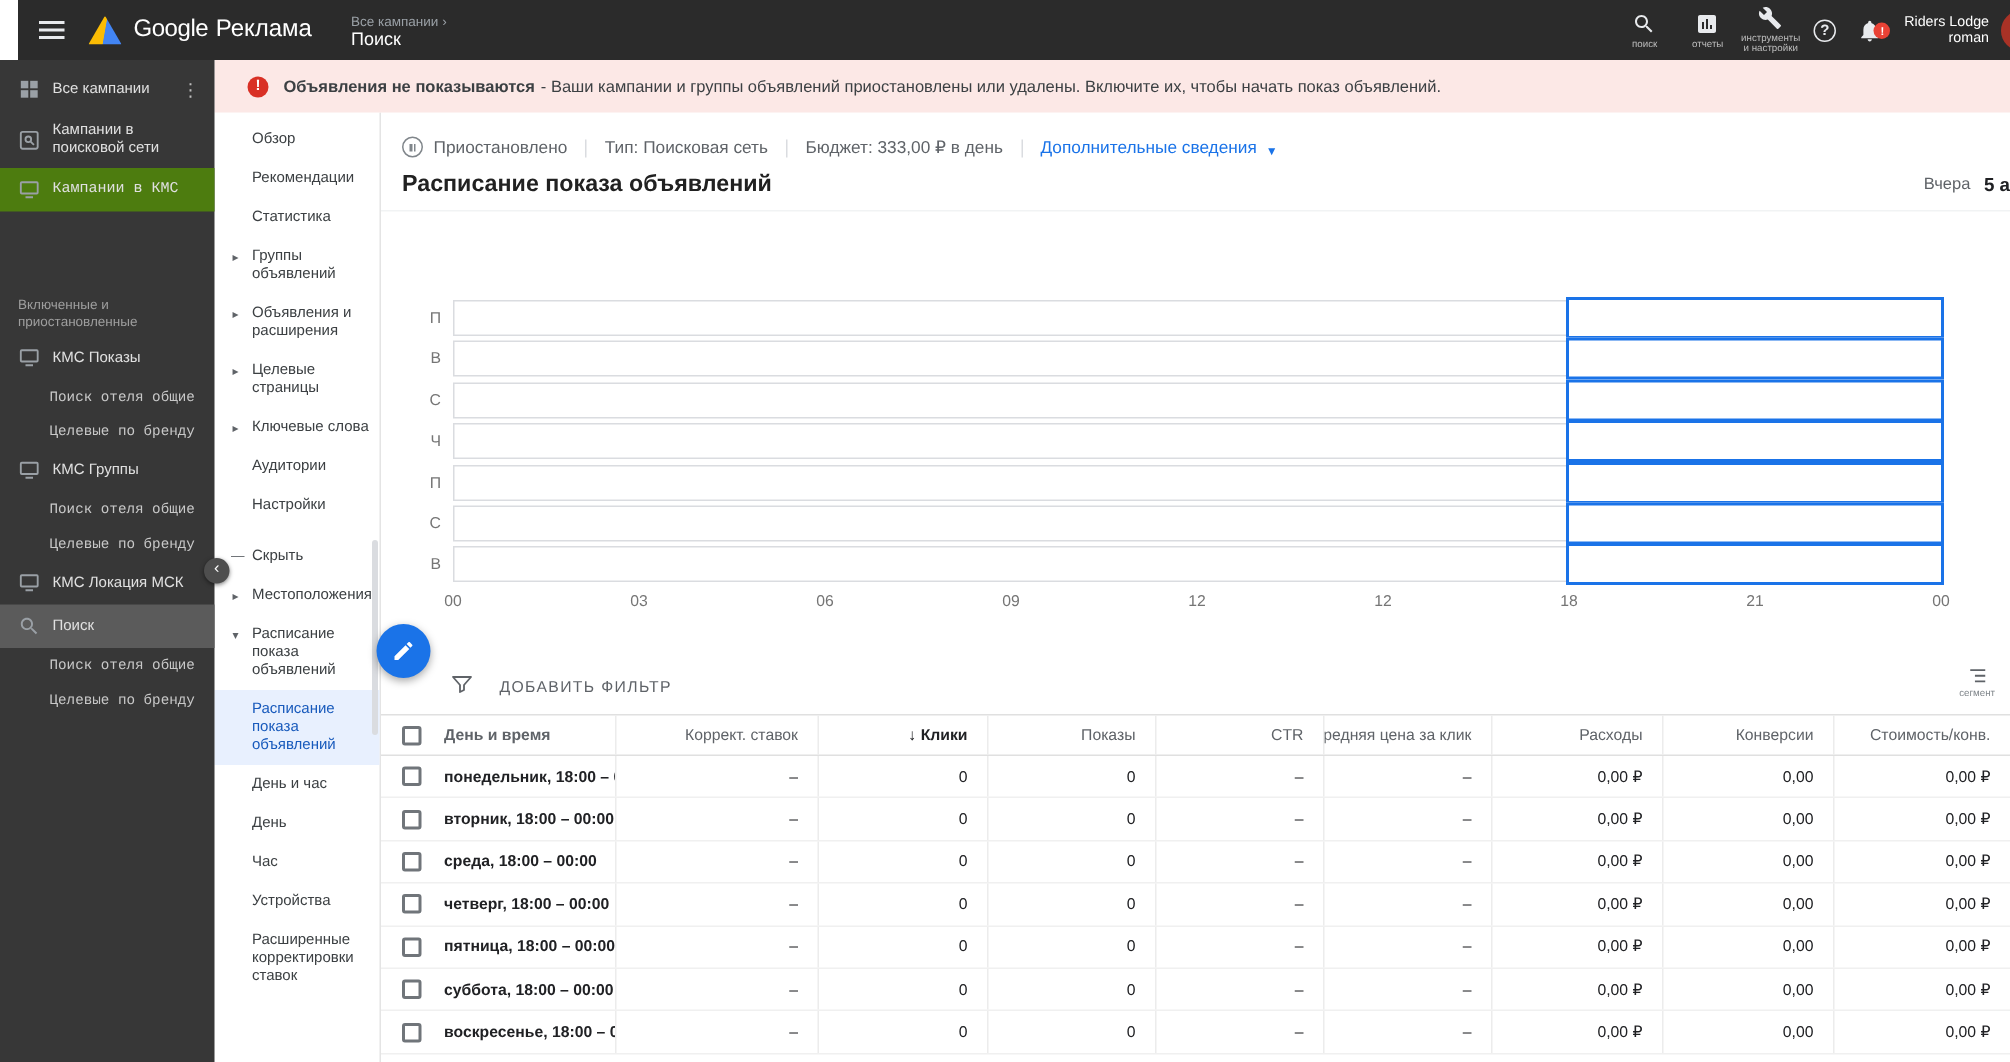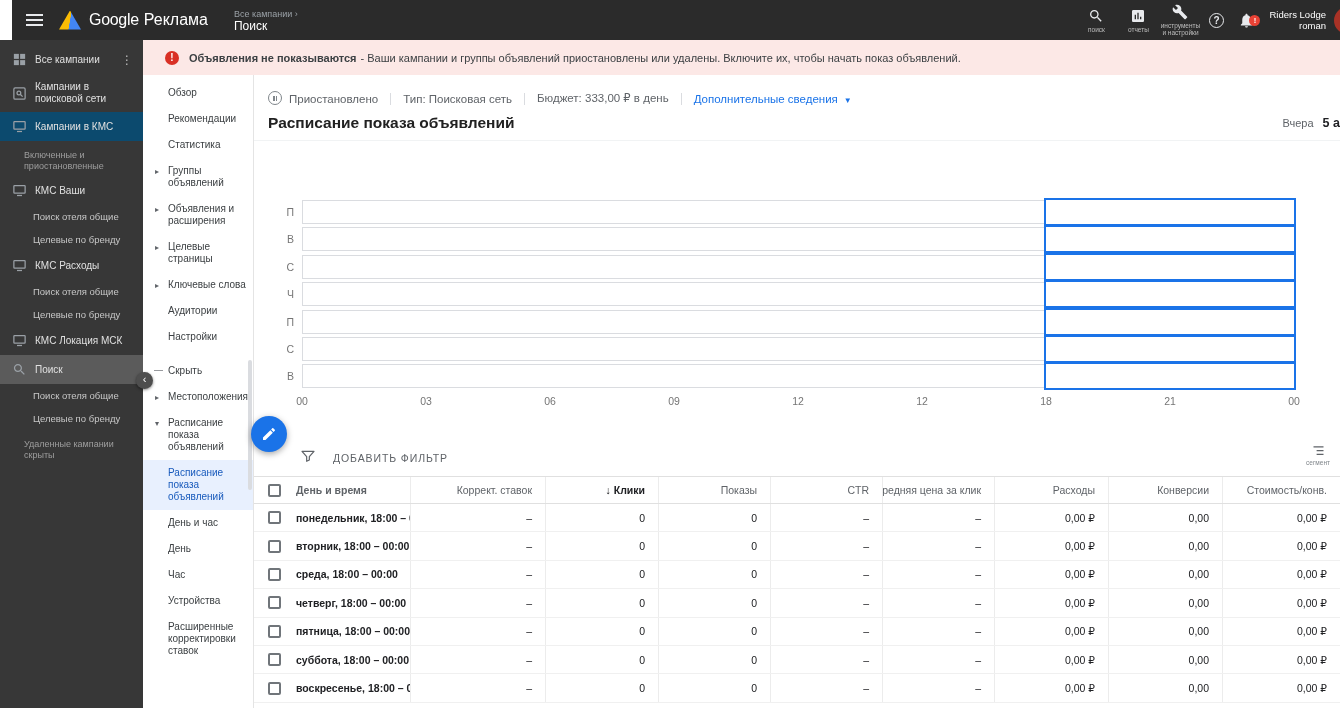--- a/index.html
+++ b/index.html
@@ -34,24 +34,24 @@
   .avatar { width:27px; height:27px; border-radius:50%; background:#a93226; margin-left:8px; margin-right:-9px; flex:none; }
 
   
   .sidebar { position:absolute; top:40px; left:0; width:143px; height:668px; background:#373737;
     color:#e0e0e0; z-index:20; padding-top:5px; }
   .sb-row { display:flex; align-items:center; padding:7px 6px 7px 12px; font-size:10px; line-height:12px; cursor:pointer; }
   .sb-row .ic { flex:0 0 16px; margin-right:7px; color:#9aa0a6; display:flex; }
   .sb-row .ic svg { width:15px; height:15px; }
   .sb-lbl { flex:1; }
   .kebab { color:#bdbdbd; font-size:12px; padding:0 4px; cursor:pointer; }
-  .sb-row.sel1 { background:#0c4a6e; }
+  .sb-row.sel1 { background:#4d7c0f;font-family:Liberation Mono, monospace; }
   .sb-row.sel2 { background:#5b5b5b; }
-  .sb-section { padding:9px 10px 4px 24px; font-size:9px; line-height:11px; color:#9e9e9e; }
-  .sb-sub { padding:6px 6px 6px 33px; font-size:9.5px; line-height:11px; color:#c8c8c8; cursor:pointer; }
+  .sb-section { padding:9px 10px 4px 12px; font-size:9px; line-height:11px; color:#9e9e9e;margin-top:48px; }
+  .sb-sub { padding:6px 6px 6px 33px; font-size:9.5px; line-height:11px; color:#c8c8c8; cursor:pointer;font-family:Liberation Mono, monospace; }
   .collapse-btn { position:absolute; left:136px; top:372px; width:17px; height:17px; border-radius:50%;
     background:#4e4e4e; color:#fff; font-size:11px; line-height:15px; text-align:center; z-index:45;
     box-shadow:0 1px 3px rgba(0,0,0,.5); cursor:pointer; }
 
   
   .banner { position:absolute; top:40px; left:143px; width:1197px; height:35px; background:#fce8e6;
     display:flex; align-items:center; padding-left:22px; font-size:11px; color:#3c4043; z-index:10; }
   .err-ic { width:14px; height:14px; border-radius:50%; background:#d93025; color:#fff; font-size:10px;
     font-weight:bold; display:flex; align-items:center; justify-content:center; margin-right:10px; flex:none; }
   .banner b { margin-right:4px; white-space:nowrap; }
@@ -205,32 +205,32 @@
     <span class="sb-lbl">Кампании в КМС</span>
   </div>
   <div class="sb-section">Включенные и приостановленные</div>
   <div class="sb-row">
     <span class="ic">
         <svg viewBox="0 0 24 24" fill="none" stroke="currentColor" stroke-width="2">
           <rect x="3" y="4" width="18" height="12" rx="1"></rect>
           <path d="M8 20h8"></path>
         </svg>
       </span>
-    <span class="sb-lbl">КМС Ваши</span>
+    <span class="sb-lbl">КМС Показы</span>
   </div>
   <div class="sb-sub">Поиск отеля общие</div>
   <div class="sb-sub">Целевые по бренду</div>
   <div class="sb-row">
     <span class="ic">
         <svg viewBox="0 0 24 24" fill="none" stroke="currentColor" stroke-width="2">
           <rect x="3" y="4" width="18" height="12" rx="1"></rect>
           <path d="M8 20h8"></path>
         </svg>
       </span>
-    <span class="sb-lbl">КМС Расходы</span>
+    <span class="sb-lbl">КМС Группы</span>
   </div>
   <div class="sb-sub">Поиск отеля общие</div>
   <div class="sb-sub">Целевые по бренду</div>
   <div class="sb-row">
     <span class="ic">
         <svg viewBox="0 0 24 24" fill="none" stroke="currentColor" stroke-width="2">
           <rect x="3" y="4" width="18" height="12" rx="1"></rect>
           <path d="M8 20h8"></path>
         </svg>
       </span>
@@ -239,21 +239,20 @@
   <div class="sb-row sel2">
     <span class="ic">
         <svg viewBox="0 0 24 24" fill="currentColor">
           <path d="M15.5 14h-.8l-.3-.3c1-1.1 1.6-2.6 1.6-4.2C16 5.9 13.1 3 9.5 3S3 5.9 3 9.5 5.9 16 9.5 16c1.6 0 3.1-.6 4.2-1.6l.3.3v.8l5 5 1.5-1.5-5-5zm-6 0C7 14 5 12 5 9.5S7 5 9.5 5 14 7 14 9.5 12 14 9.5 14z"></path>
         </svg>
       </span>
     <span class="sb-lbl">Поиск</span>
   </div>
   <div class="sb-sub">Поиск отеля общие</div>
   <div class="sb-sub">Целевые по бренду</div>
-  <div class="sb-section">Удаленные кампании скрыты</div>
 </aside>
 <div class="collapse-btn"><span>‹</span></div>
 
 <div class="banner">
   <span class="err-ic">!</span>
   <b>Объявления не показываются</b>
   <span>- Ваши кампании и группы объявлений приостановлены или удалены. Включите их, чтобы начать показ объявлений.</span>
 </div>
 
 <nav class="nav">

